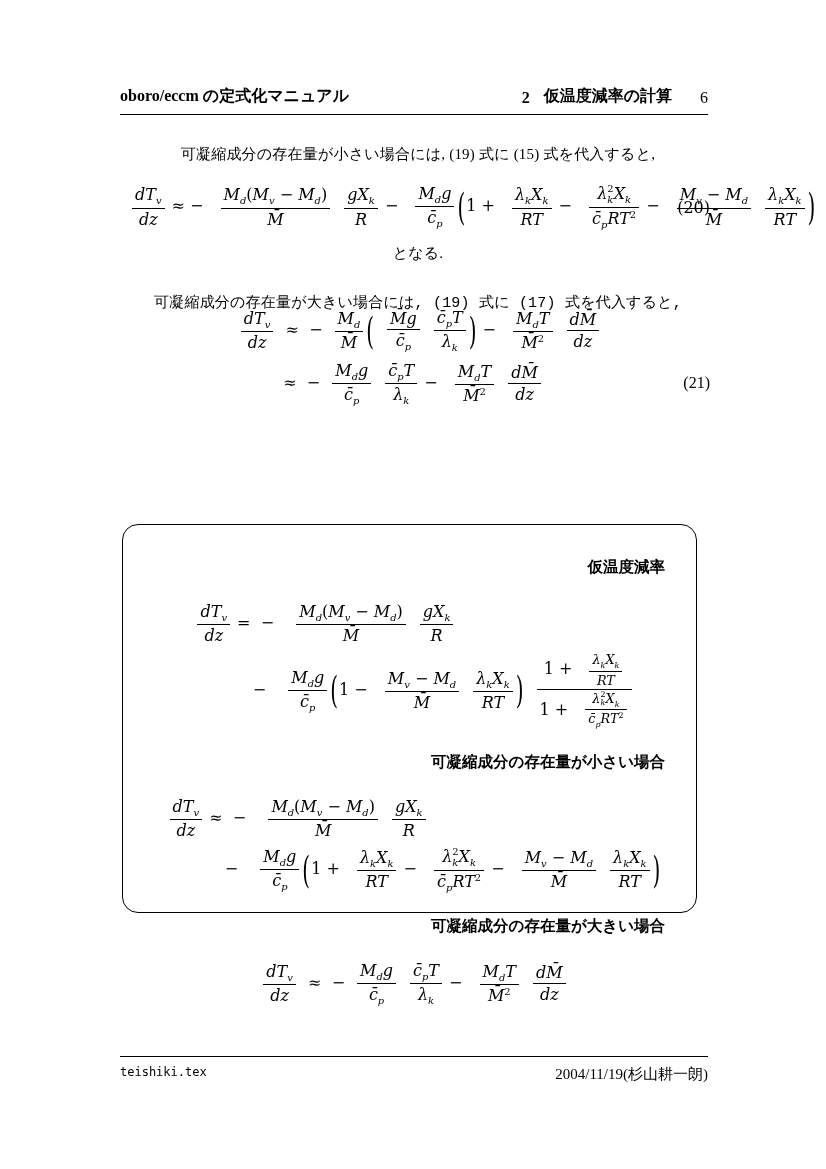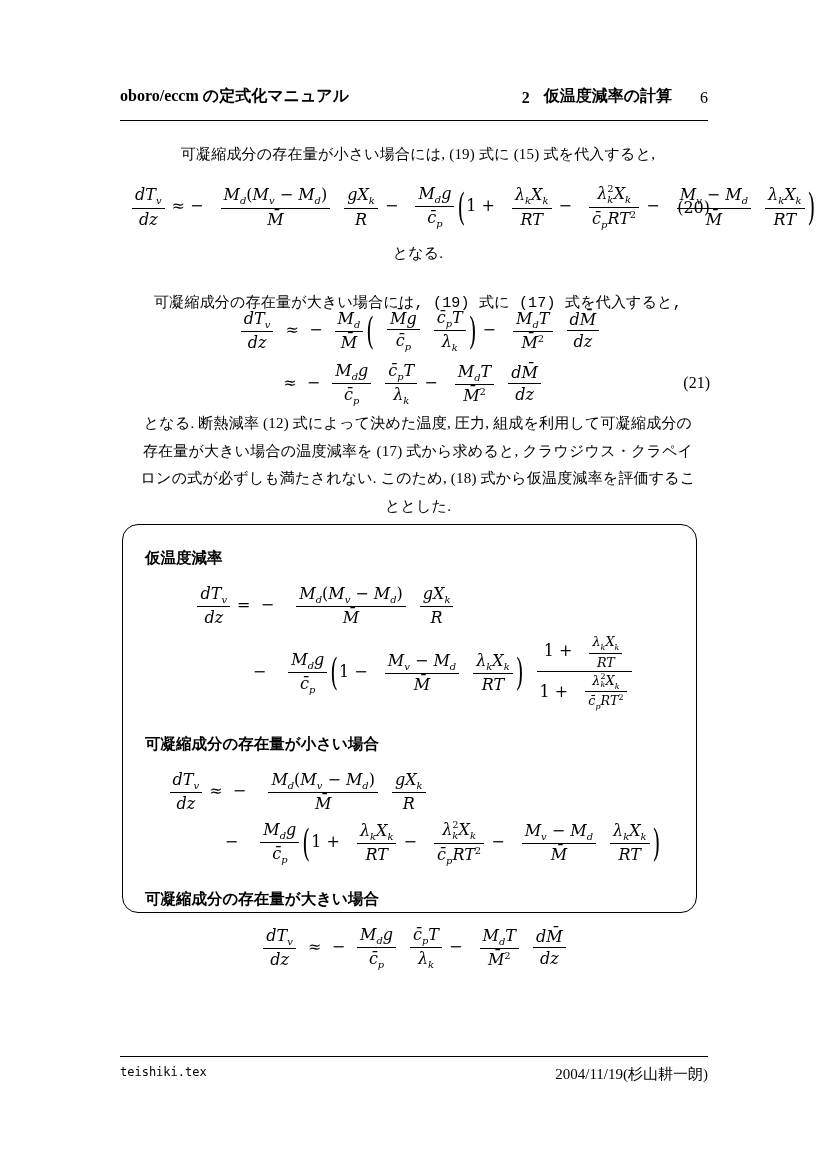--- a/index.html
+++ b/index.html
@@ -8,21 +8,21 @@
     position: relative; width: 826px; height: 1169px;
     background: #ffffff; color: #000;
     font-family: "Liberation Serif", "DejaVu Serif", serif;
     overflow: hidden;
   }
 
   
   .header {
     position: absolute; left: 120px; top: 86px; width: 588px;
     display: flex; justify-content: space-between; align-items: flex-end;
-    border-bottom: 1.5px solid #000; padding-bottom: 13px;
+    border-bottom: 1.5px solid #000; padding-bottom: 7px;
     font-weight: bold; font-size: 16px;
   }
   .h-right { display: flex; align-items: flex-end; }
   .h-sec-num { margin-right: 14px; }
   .h-page { margin-left: 28px; font-weight: normal; }
 
   .footer {
     position: absolute; left: 120px; top: 1056px; width: 588px;
     border-top: 1px solid #000; padding-top: 8px;
     display: flex; justify-content: space-between; font-size: 15px;
@@ -69,22 +69,23 @@
     vertical-align: middle; font-size: 0.62em; line-height: 1.1;
   }
   .msp { display: inline-block; }
 
   
   .box {
     position: absolute; left: 122px; top: 524px; width: 575px; height: 389px;
     border: 1.3px solid #000; border-radius: 16px; padding: 15px 14px;
   }
   .box-title, .box-sub {
-    margin: 8px; font-weight: bold; font-size: 15.5px;
+    margin: 17px; font-weight: bold; font-size: 15.5px;
     font-family: "Liberation Sans", "DejaVu Sans", sans-serif;
+    text-align: right;
   }
   .box-sub { margin-top: 16px; }
   .beq {
     text-align: center; font-size: 16px; margin-top: 2px;
     font-family: "DejaVu Serif", "Liberation Serif", serif;
   }
   .beq .eq-lines { display: inline-block; text-align: left; }
   .beq .mline { margin: 7px 0; }
 </style>
 </head>
@@ -113,24 +114,20 @@
 
   <p class="para pos-tonaru">となる.</p>
 
   <p class="para pos-p2">可凝縮成分の存在量が大きい場合には, (19) 式に (17) 式を代入すると,</p>
 
   <div class="eq pos-eq21">
     <div class="eq-lines"><div class="mline"><span class="mf"><span class="mfn"><span><span class="mv">dT</span><sub><span class="mv">v</span></sub></span></span><span class="mfd"><span class="mv">dz</span></span></span><span class="mt">  ≈  −</span><span class="mf"><span class="mfn"><span><span class="mv">M</span><sub><span class="mv">d</span></sub></span></span><span class="mfd"><span class="mv">M̄</span></span></span><span><span class="bigp">(</span><span class="mf"><span class="mfn"><span class="mv">M̄</span><span class="mv">g</span></span><span class="mfd"><span><span class="mv">c̄</span><sub><span class="mv">p</span></sub></span></span></span><span class="mf"><span class="mfn"><span><span class="mv">c̄</span><sub><span class="mv">p</span></sub></span><span class="mv">T</span></span><span class="mfd"><span><span class="mv">λ</span><sub><span class="mv">k</span></sub></span></span></span><span class="bigp">)</span></span><span class="mt"> − </span><span class="mf"><span class="mfn"><span><span class="mv">M</span><sub><span class="mv">d</span></sub></span><span class="mv">T</span></span><span class="mfd"><span><span class="mv">M̄</span><sup><span class="mt">2</span></sup></span></span></span><span class="mf"><span class="mfn"><span class="mv">dM̄</span></span><span class="mfd"><span class="mv">dz</span></span></span></div><div class="mline"><span class="msp" style="width: 3.4em;"></span><span class="mt">≈  −</span><span class="mf"><span class="mfn"><span><span class="mv">M</span><sub><span class="mv">d</span></sub></span><span class="mv">g</span></span><span class="mfd"><span><span class="mv">c̄</span><sub><span class="mv">p</span></sub></span></span></span><span class="mf"><span class="mfn"><span><span class="mv">c̄</span><sub><span class="mv">p</span></sub></span><span class="mv">T</span></span><span class="mfd"><span><span class="mv">λ</span><sub><span class="mv">k</span></sub></span></span></span><span class="mt"> − </span><span class="mf"><span class="mfn"><span><span class="mv">M</span><sub><span class="mv">d</span></sub></span><span class="mv">T</span></span><span class="mfd"><span><span class="mv">M̄</span><sup><span class="mt">2</span></sup></span></span></span><span class="mf"><span class="mfn"><span class="mv">dM̄</span></span><span class="mfd"><span class="mv">dz</span></span></span></div></div>
     <span class="eqno">(21)</span>
   </div>
 
-  <p class="para pos-p3">となる. 断熱減率 (12) 式によって決めた温度, 圧力, 組成を利用して可凝縮成分の
-存在量が大きい場合の温度減率を (17) 式から求めると, クラウジウス・クラペイ
-ロンの式が必ずしも満たされない. このため, (18) 式から仮温度減率を評価するこ
-ととした.</p>
 
   <div class="box">
     <p class="box-title">仮温度減率</p>
 
     <div class="beq">
       <div class="eq-lines"><div class="mline"><span class="mf"><span class="mfn"><span><span class="mv">dT</span><sub><span class="mv">v</span></sub></span></span><span class="mfd"><span class="mv">dz</span></span></span><span class="mt"> =  −  </span><span class="mf"><span class="mfn"><span><span class="mv">M</span><sub><span class="mv">d</span></sub></span><span class="mt">(</span><span><span class="mv">M</span><sub><span class="mv">v</span></sub></span><span class="mt"> − </span><span><span class="mv">M</span><sub><span class="mv">d</span></sub></span><span class="mt">)</span></span><span class="mfd"><span class="mv">M̄</span></span></span><span class="mf"><span class="mfn"><span class="mv">g</span><span><span class="mv">X</span><sub><span class="mv">k</span></sub></span></span><span class="mfd"><span class="mv">R</span></span></span></div><div class="mline"><span class="msp" style="width: 4.2em;"></span><span class="mt">−  </span><span class="mf"><span class="mfn"><span><span class="mv">M</span><sub><span class="mv">d</span></sub></span><span class="mv">g</span></span><span class="mfd"><span><span class="mv">c̄</span><sub><span class="mv">p</span></sub></span></span></span><span><span class="bigp">(</span><span class="mt">1 − </span><span class="mf"><span class="mfn"><span><span class="mv">M</span><sub><span class="mv">v</span></sub></span><span class="mt"> − </span><span><span class="mv">M</span><sub><span class="mv">d</span></sub></span></span><span class="mfd"><span class="mv">M̄</span></span></span><span class="mf"><span class="mfn"><span><span class="mv">λ</span><sub><span class="mv">k</span></sub></span><span><span class="mv">X</span><sub><span class="mv">k</span></sub></span></span><span class="mfd"><span class="mv">RT</span></span></span><span class="bigp">)</span></span><span class="mf"><span class="mfn"><span class="mt">1 + </span><span class="mf"><span class="mfn"><span><span class="mv">λ</span><sub><span class="mv">k</span></sub></span><span><span class="mv">X</span><sub><span class="mv">k</span></sub></span></span><span class="mfd"><span class="mv">RT</span></span></span></span><span class="mfd"><span class="mt">1 + </span><span class="mf"><span class="mfn"><span><span class="mv">λ</span><span class="mbs">
                         <span><span class="mt">2</span></span>
                         <span><span class="mv">k</span></span>
                       </span></span><span><span class="mv">X</span><sub><span class="mv">k</span></sub></span></span><span class="mfd"><span><span class="mv">c̄</span><sub><span class="mv">p</span></sub></span><span><span class="mv">RT</span><sup><span class="mt">2</span></sup></span></span></span></span></span></div></div>
     </div>

